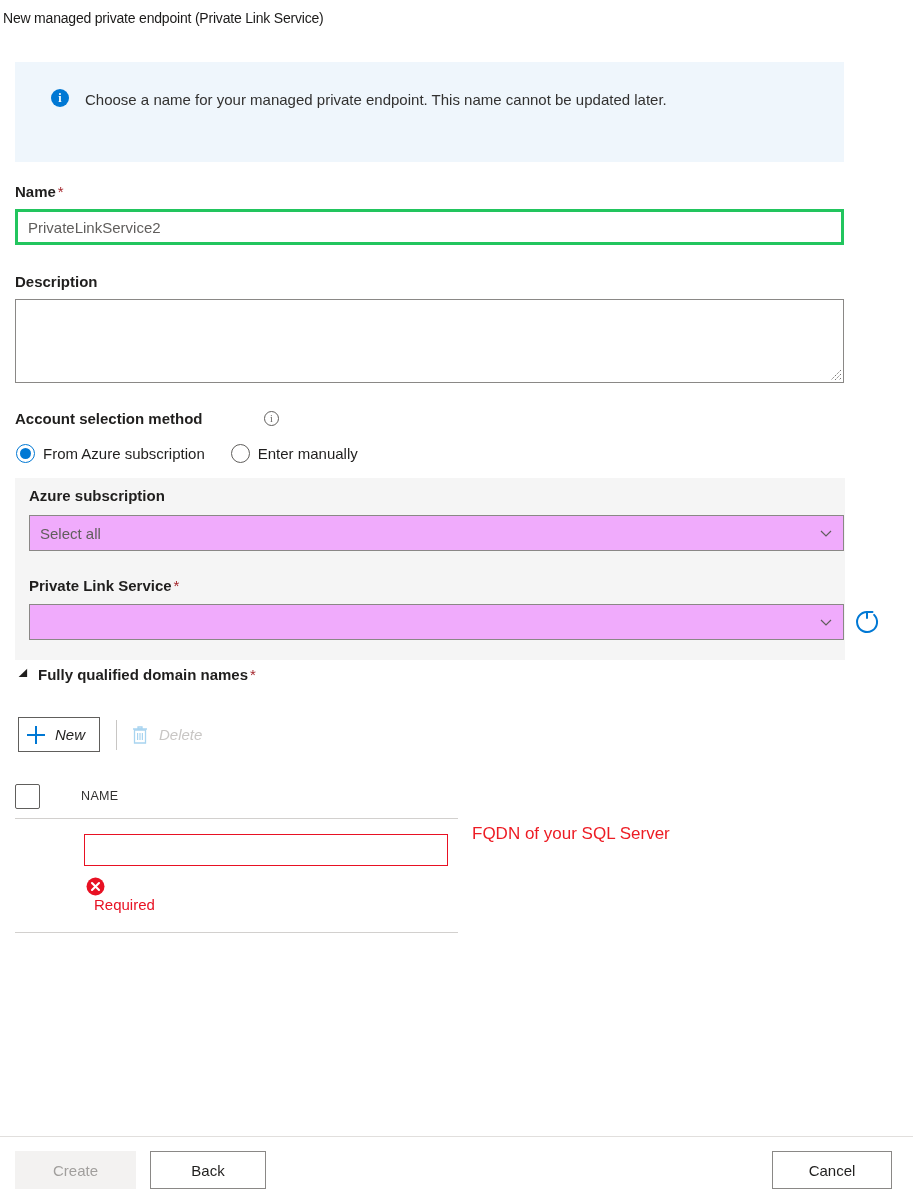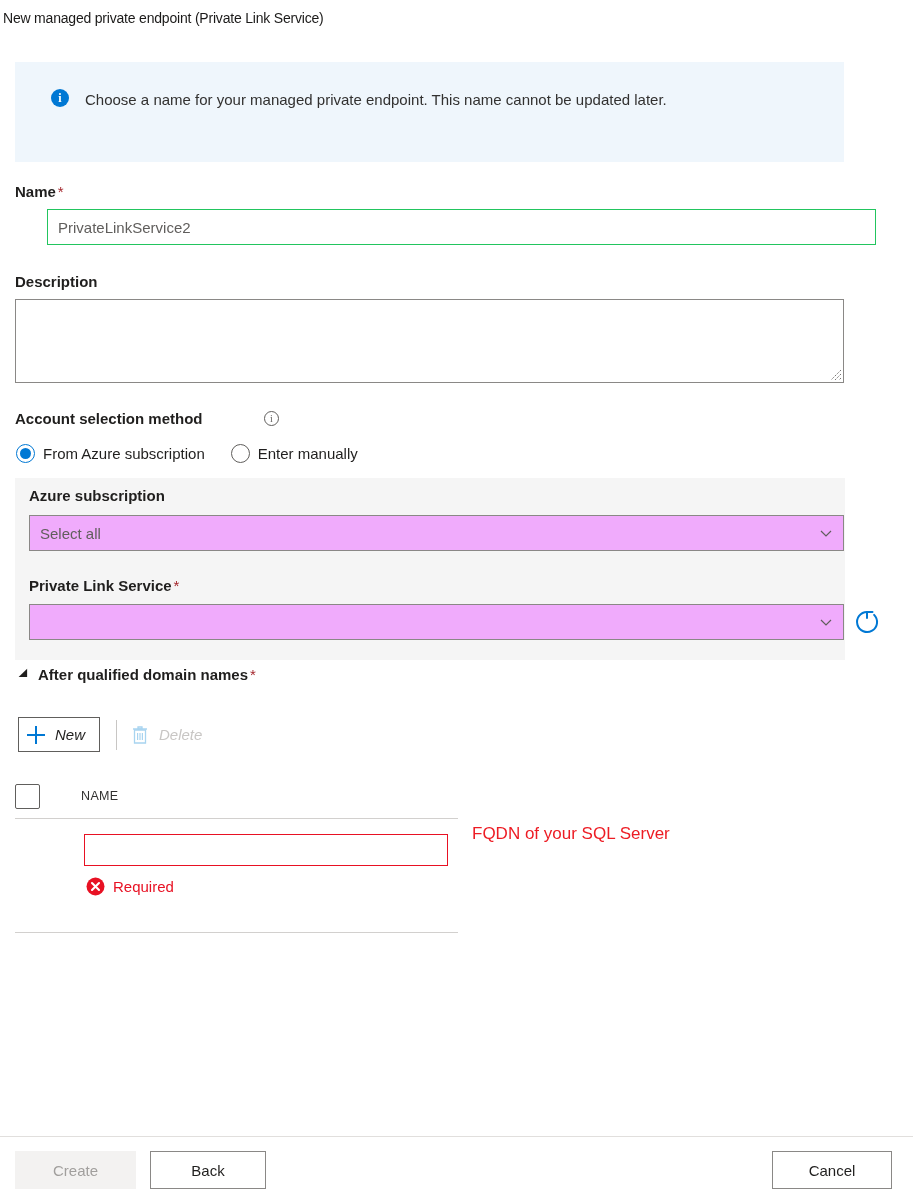--- a/index.html
+++ b/index.html
@@ -78,27 +78,26 @@
     color: #a4262c;
     font-weight: normal;
     font-size: 15px;
     margin-left: 2px;
   }
 
   
   .text-input {
     position: absolute;
     background: #ffffff;
-    border: 1px solid #22c55e;
+    border: 3px solid #22c55e;
     font-family: "Liberation Sans", sans-serif;
     font-size: 15px;
     color: #4d7c0f;
     padding: 0 10px;
     outline: none;
-    margin-left: 32px;
   }
   .text-input::placeholder { color: #605e5c; opacity: 1; }
 
   #name-input {
     left: 15px; top: 209px; width: 829px; height: 36px;
   }
 
   .textarea-box {
     position: absolute;
     left: 15px; top: 299px;
@@ -312,21 +311,21 @@
     font-size: 15px;
     color: #201f1e;
     padding: 0 8px;
     outline: none;
   }
 
   .required-row {
     position: absolute;
     left: 86px; top: 877px;
     display: flex;
-    align-items: center;
+    flex-direction: column;
   }
   .err-icon {
     width: 19px; height: 19px;
     flex: 0 0 auto;
   }
   .required-text {
     margin-left: 8px;
     font-size: 15px;
     color: #e81123;
   }
@@ -437,21 +436,21 @@
   </div>
 
   <svg class="refresh-btn" viewBox="0 0 28 28">
     <path d="M14 4 A10 10 0 1 0 21.1 6.9" stroke="#0078d4" stroke-width="2" fill="none" stroke-linecap="round"></path>
     <path d="M14 4 L14 10 M14 4 L19.5 4" stroke="#0078d4" stroke-width="2" fill="none" stroke-linecap="round"></path>
   </svg>
 
   <div class="collapse-header">
     <div class="tri-icon"></div>
     <div class="collapse-title">
-      <span>After qualified domain names</span><span class="req-star">*</span>
+      <span>Fully qualified domain names</span><span class="req-star">*</span>
     </div>
   </div>
 
   <div class="cmd-bar">
     <div class="new-btn">
       <span class="plus-icon"></span>
       <span class="new-label">New</span>
     </div>
     <div class="cmd-divider"></div>
     <div class="delete-btn">

